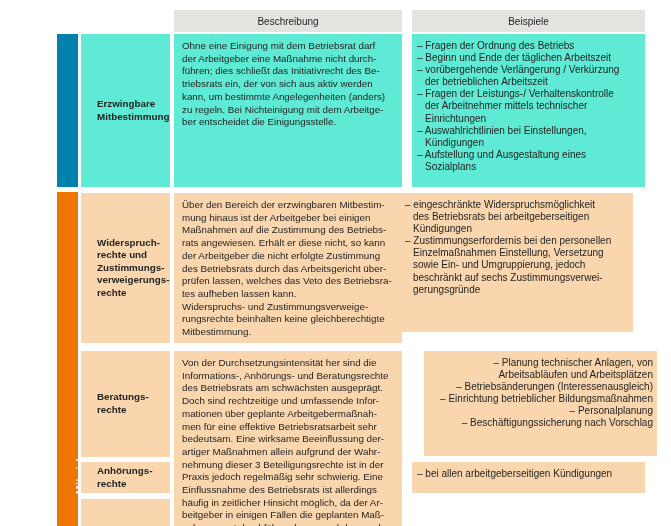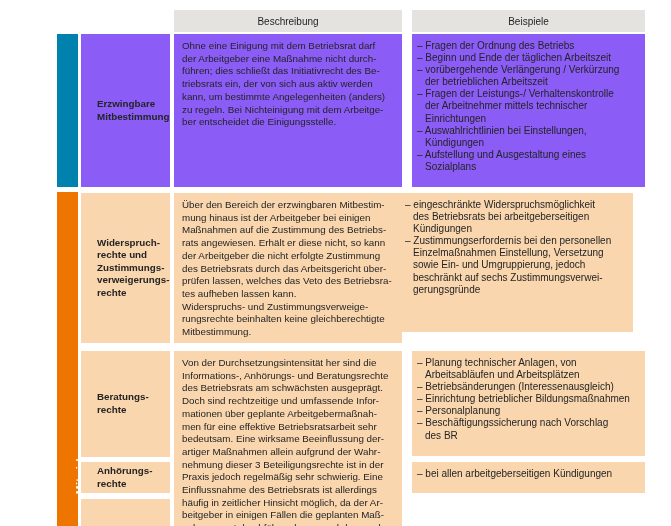--- a/index.html
+++ b/index.html
@@ -15,21 +15,21 @@
   .bar{background:#0081ae;}
   .bar.orange{background:#ee7500;}
   .bar-label{
     position:absolute;left:50%;transform:translate(-50%,-50%);
     writing-mode:vertical-rl;
     rotate:180deg;
     color:#ffffff;font-weight:bold;font-size:10.5px;letter-spacing:0.4px;
     white-space:nowrap;
   }
   .cell{background:#f9d6ae;overflow:hidden;}
-  .cell.blue{background:#8b5cf6;}
+  .cell.blue{background:#5eead4;}
   .label-cell{display:flex;align-items:center;padding:2px 2px 2px 16px;}
   .label-text{
     font-weight:bold;font-size:9.8px;line-height:12.6px;white-space:pre-line;color:#242424;
   }
   .desc-cell{padding:6px 8px 0 8px;}
   .desc-text{font-size:9.8px;line-height:12.7px;white-space:pre-line;color:#242424;}
   .ex-cell{padding:6px 4px 0 5px;font-size:10px;line-height:12.1px;color:#242424;}
   .ex-line{white-space:nowrap;}
   .ex-line.cont{padding-left:8px;}
 </style>
@@ -121,28 +121,27 @@
 Einflussnahme des Betriebsrats ist allerdings
 häufig in zeitlicher Hinsicht möglich, da der Ar-
 beitgeber in einigen Fällen die geplanten Maß-
 nahmen erst durchführen kann, nachdem er den</div>
   </div>
 
   <div class="abs cell label-cell" style="left:81px;top:351px;width:89px;height:106px;">
     <div class="label-text">Beratungs-
 rechte</div>
   </div>
-  <div class="abs cell ex-cell" style="left:412px;top:351px;width:233px;height:105px;">
+  <div class="abs cell ex-cell" style="left:424px;top:351px;width:233px;height:105px;text-align:right;">
       <div class="ex-line">– Planung technischer Anlagen, von</div>
       <div class="ex-line cont">Arbeitsabläufen und Arbeitsplätzen</div>
       <div class="ex-line">– Betriebsänderungen (Interessenausgleich)</div>
       <div class="ex-line">– Einrichtung betrieblicher Bildungsmaßnahmen</div>
       <div class="ex-line">– Personalplanung</div>
       <div class="ex-line">– Beschäftigungssicherung nach Vorschlag</div>
-      <div class="ex-line cont">des BR</div>
     </div>
 
   <div class="abs cell label-cell" style="left:81px;top:462px;width:89px;height:31px;">
     <div class="label-text">Anhörungs-
 rechte</div>
   </div>
   <div class="abs cell ex-cell" style="left:412px;top:462px;width:233px;height:31px;">
       <div class="ex-line">– bei allen arbeitgeberseitigen Kündigungen</div>
     </div>
 

